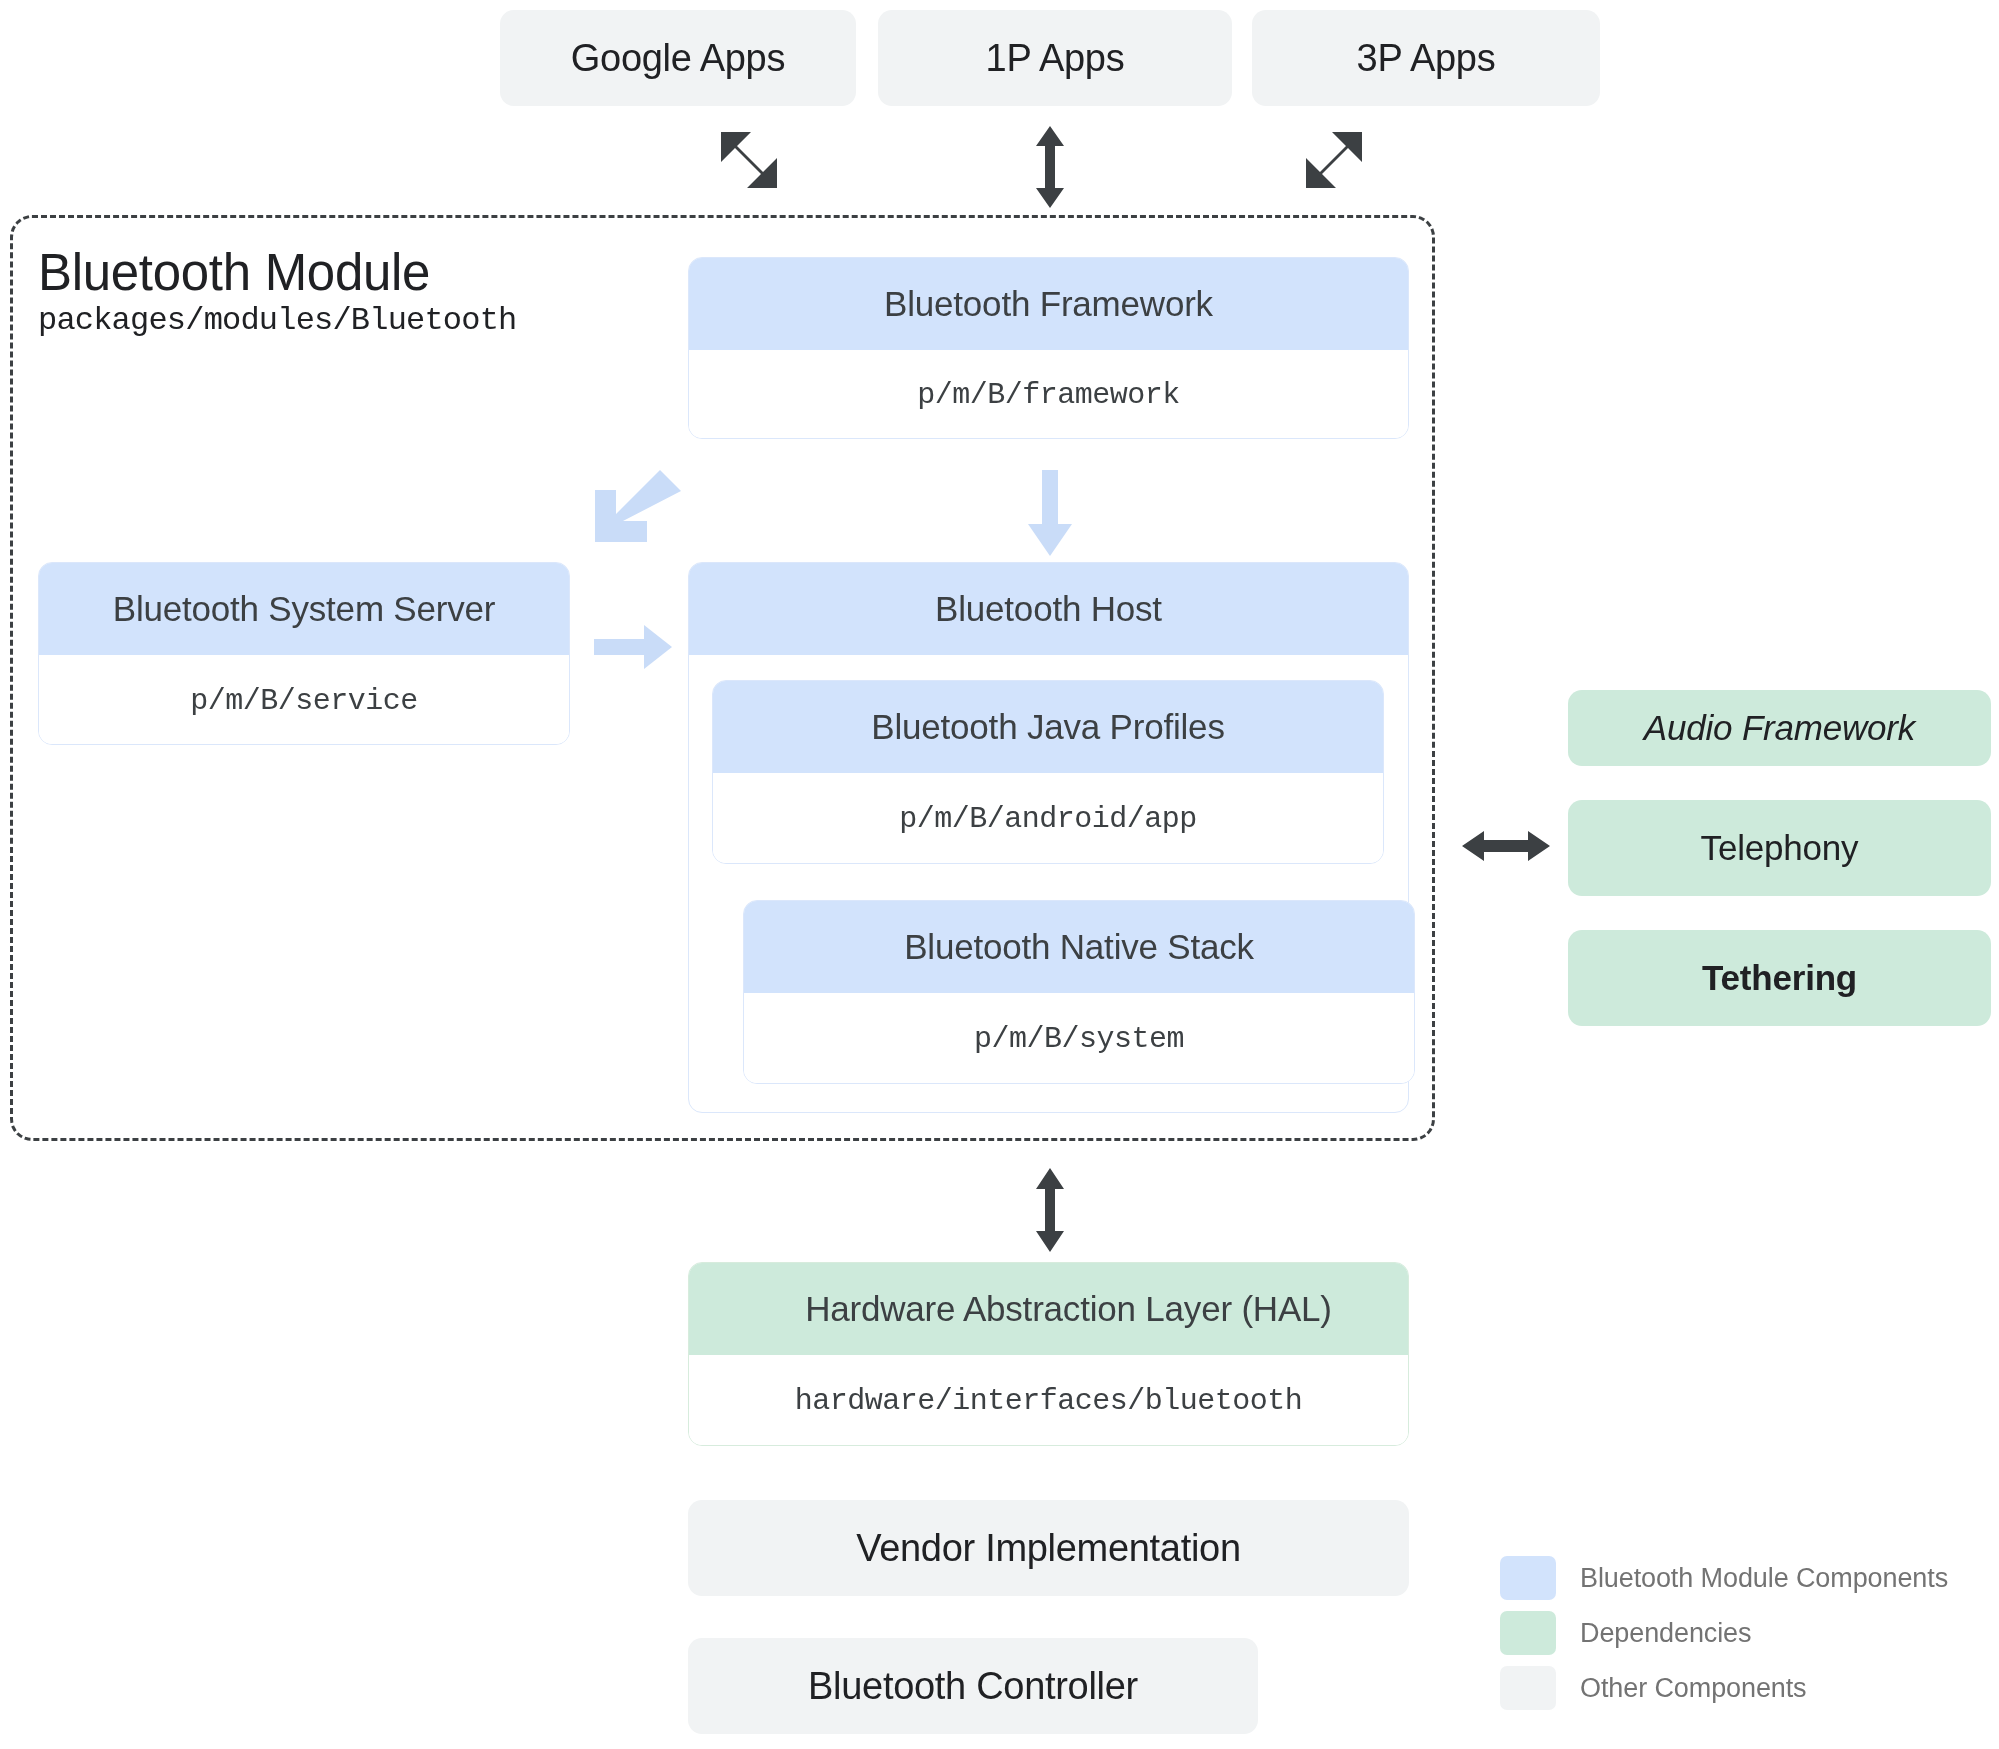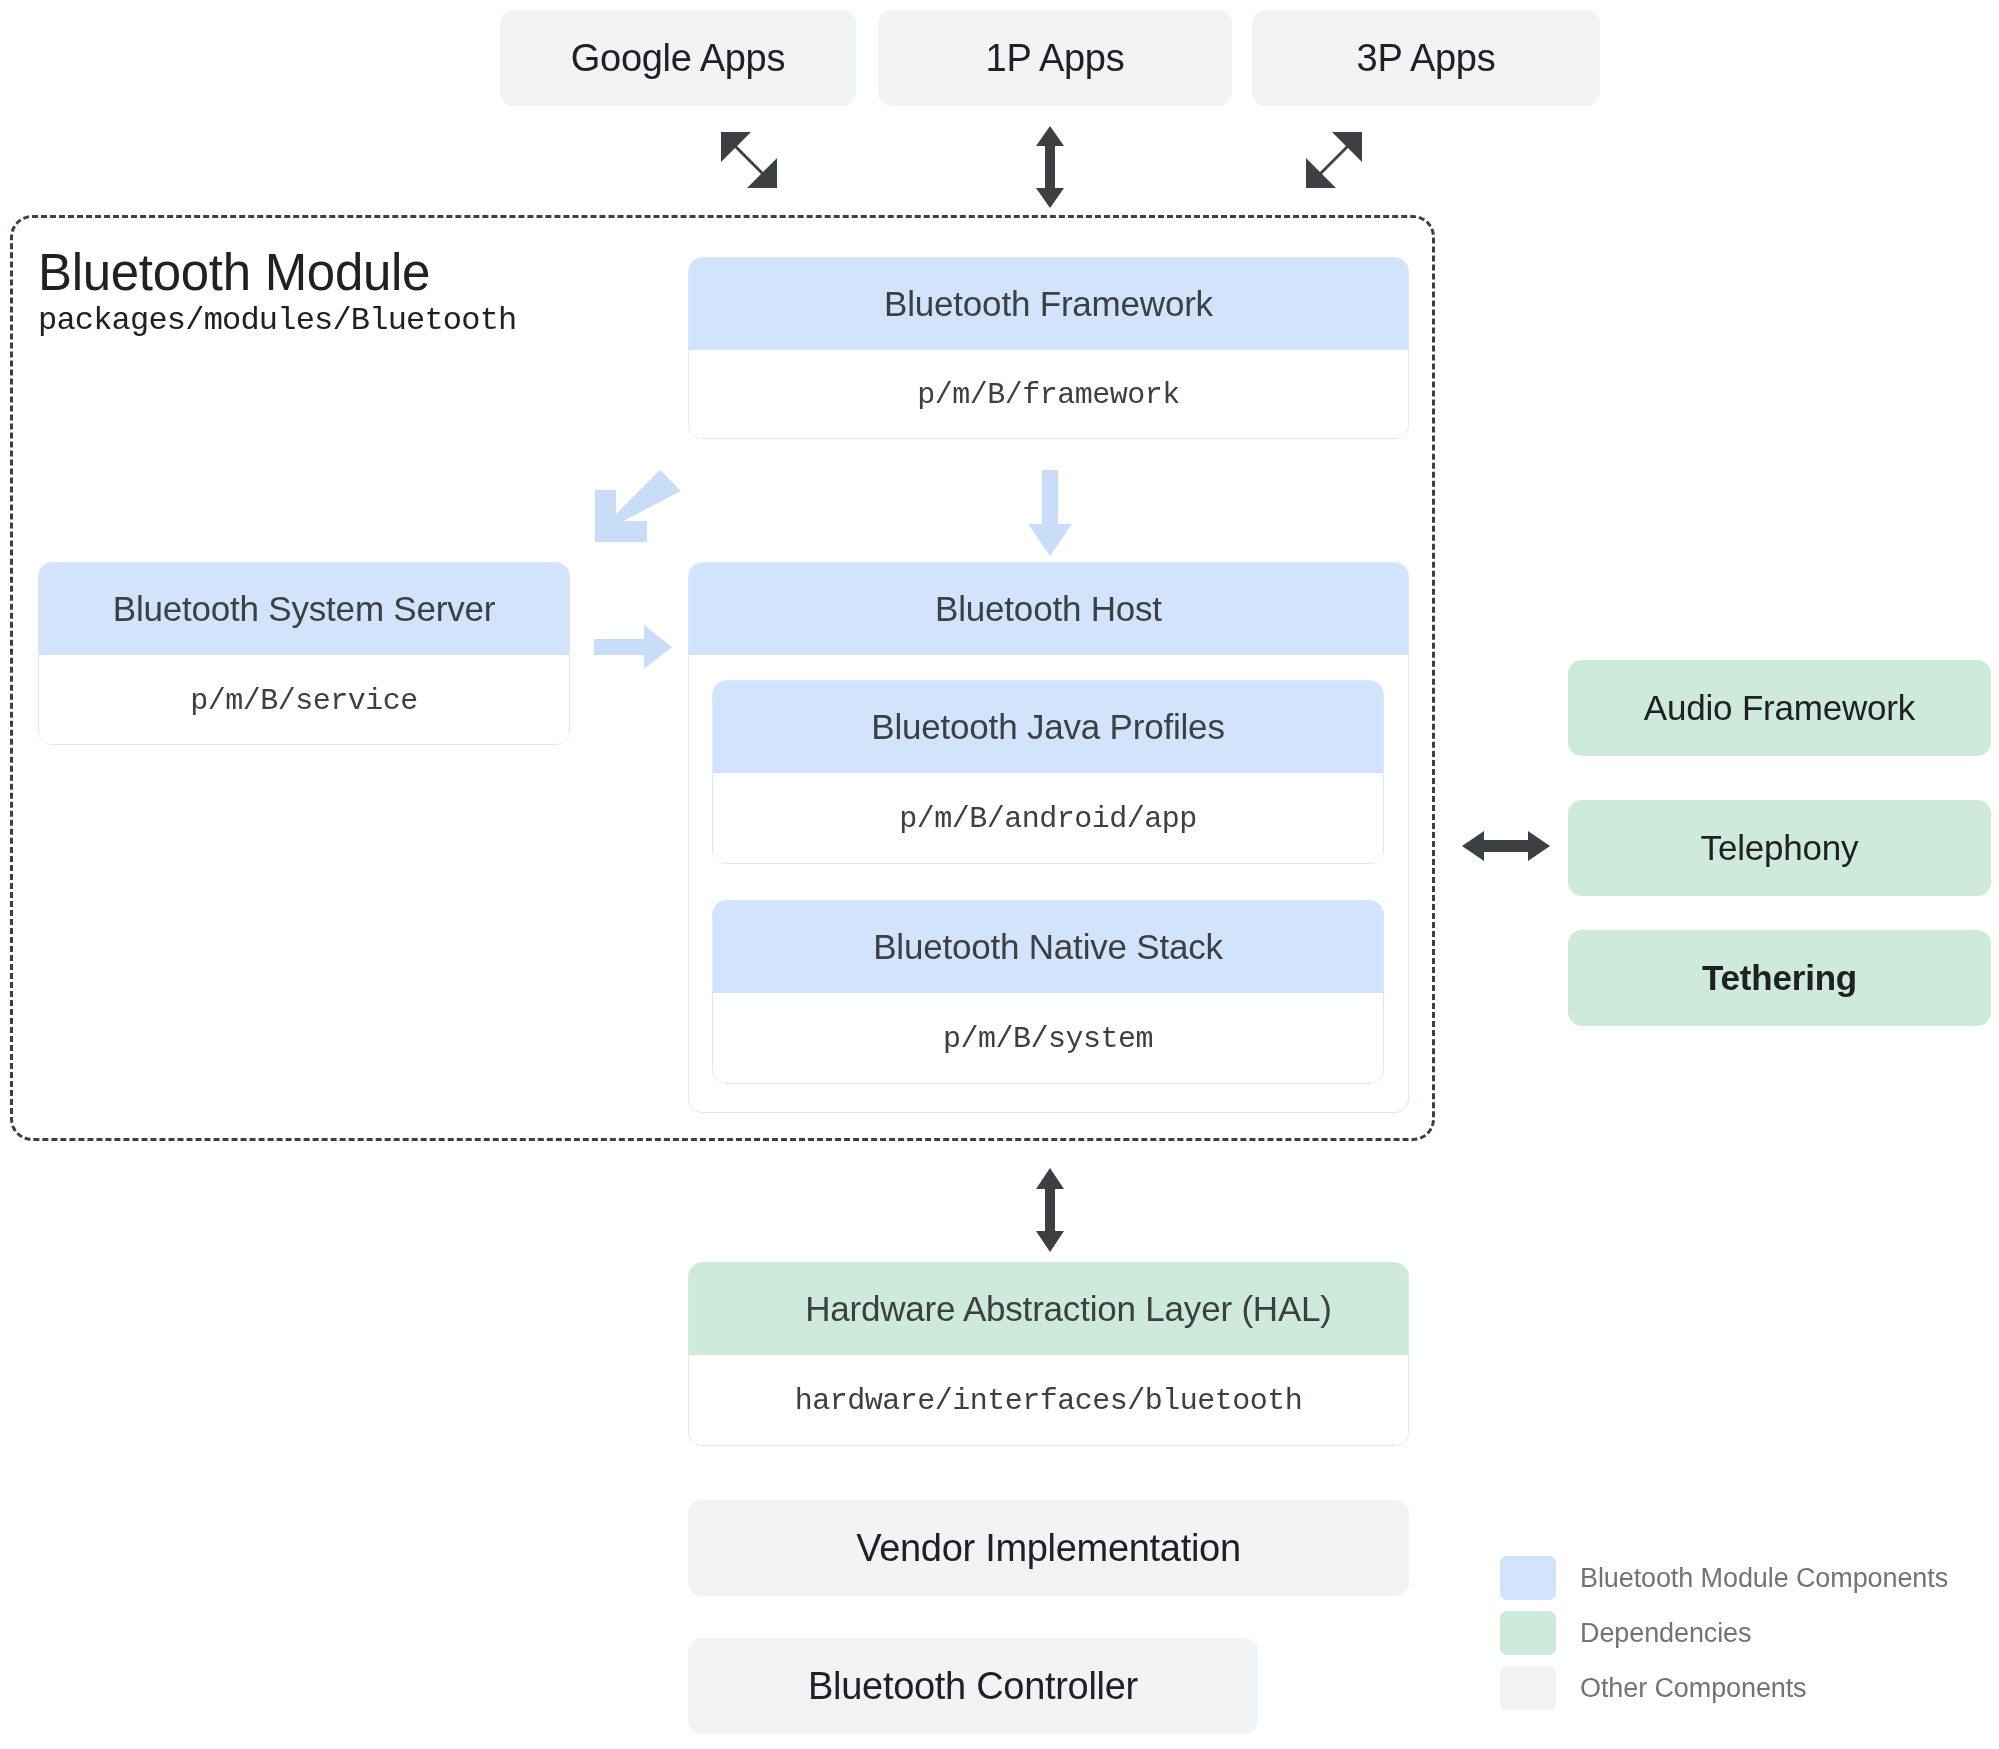--- a/index.html
+++ b/index.html
@@ -206,38 +206,38 @@
 
   <div class="abs comp" style="left:712px; top:680px; width:672px; height:184px;">
     <div class="head" style="height:92px;">
       <span class="card-title">Bluetooth Java Profiles</span>
     </div>
     <div class="body" style="height:92px;">
       <span class="path-text">p/m/B/android/app</span>
     </div>
   </div>
 
-  <div class="abs comp" style="left:712px; top:900px; width:672px; height:184px;">
+  <div class="abs comp" style="left:743px; top:900px; width:672px; height:184px;">
     <div class="head" style="height:92px;">
       <span class="card-title">Bluetooth Native Stack</span>
     </div>
     <div class="body" style="height:92px;">
       <span class="path-text">p/m/B/system</span>
     </div>
   </div>
 
   <div class="abs" style="left:1462px; top:825px; width:88px; height:42px;">
     <svg width="88" height="42" viewBox="0 0 88 42">
       <g fill="#3c4043">
         <path d="M0 21 L22 6 L22 15 L66 15 L66 6 L88 21 L66 36 L66 27 L22 27 L22 36 Z"></path>
       </g>
     </svg>
   </div>
 
-  <div class="abs green-box" style="left:1568px; top:660px; width:423px; height:96px;">
+  <div class="abs green-box" style="left:1568px; top:690px; width:423px; height:76px;font-style:italic;">
     <span>Audio Framework</span>
   </div>
   <div class="abs green-box" style="left:1568px; top:800px; width:423px; height:96px;">
     <span>Telephony</span>
   </div>
   <div class="abs green-box" style="left:1568px; top:930px; width:423px; height:96px;font-weight:bold;">
     <span>Tethering</span>
   </div>
 
   <div class="abs" style="left:1030px; top:1168px; width:40px; height:84px;">

